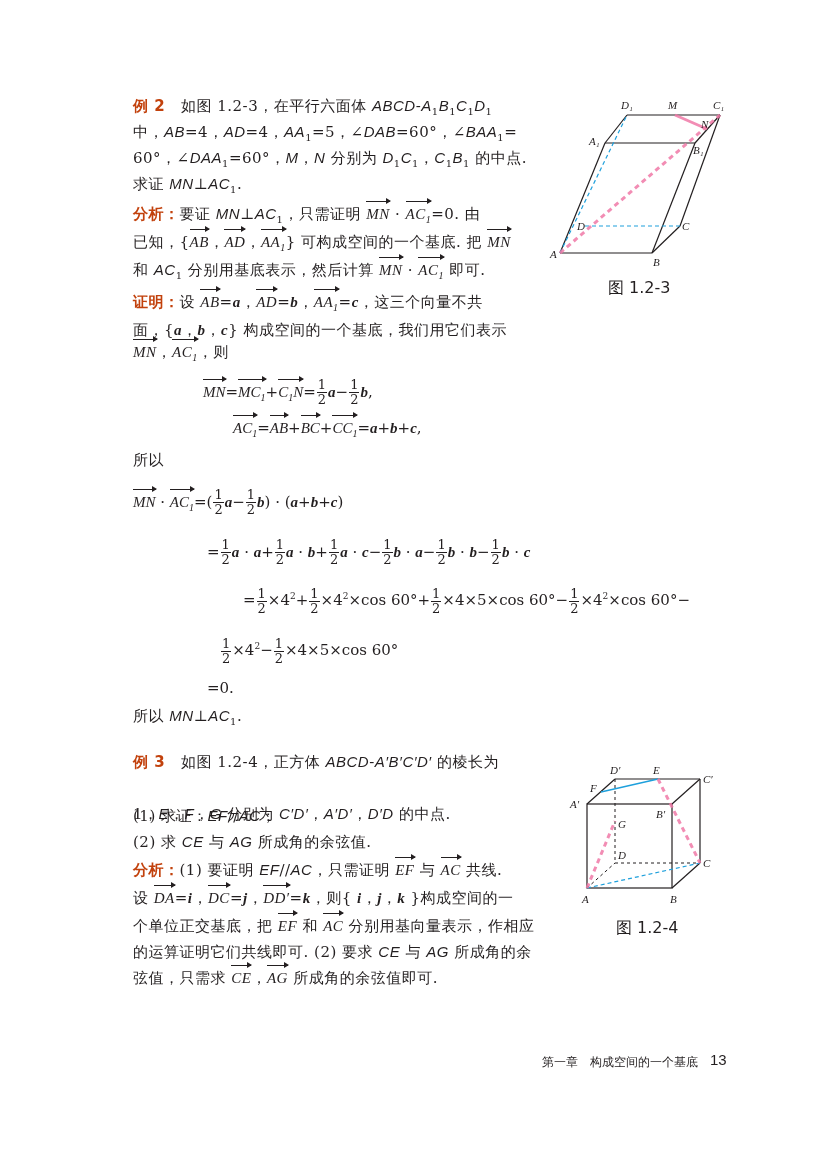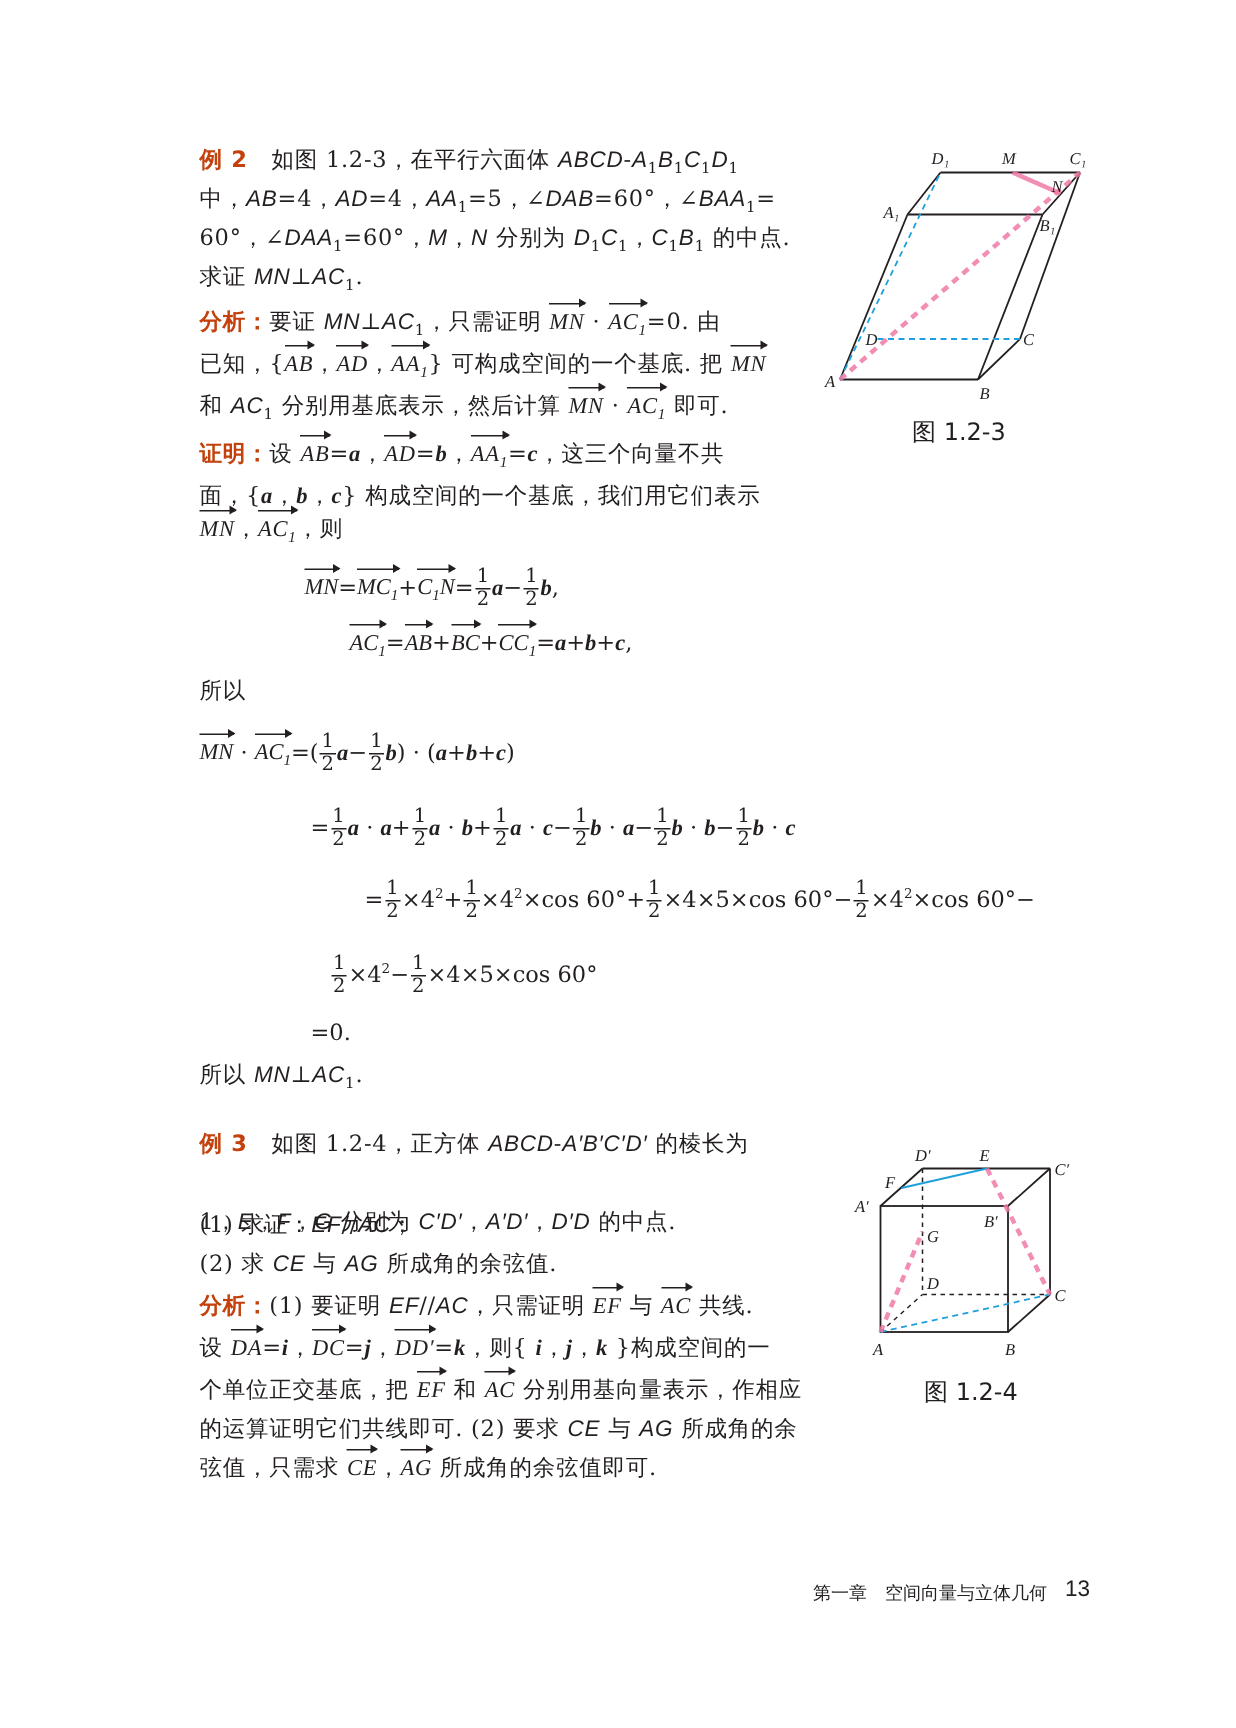--- a/index.html
+++ b/index.html
@@ -191,14 +191,14 @@
   <text x="10" y="53">A′</text>
   <text x="96" y="63">B′</text>
   <text x="58" y="73">G</text>
   <text x="58" y="104">D</text>
   <text x="143" y="112">C</text>
   <text x="22" y="148">A</text>
   <text x="110" y="148">B</text>
 </svg>
 <div class="cap" style="top:918px; left:616px;">图 1.2-4</div>
 
-<div class="footer">第一章　空间向量与立体几何</div>
+<div class="footer">第一章　构成空间的一个基底</div>
 <div class="pg">13</div>
 
 </body></html>

